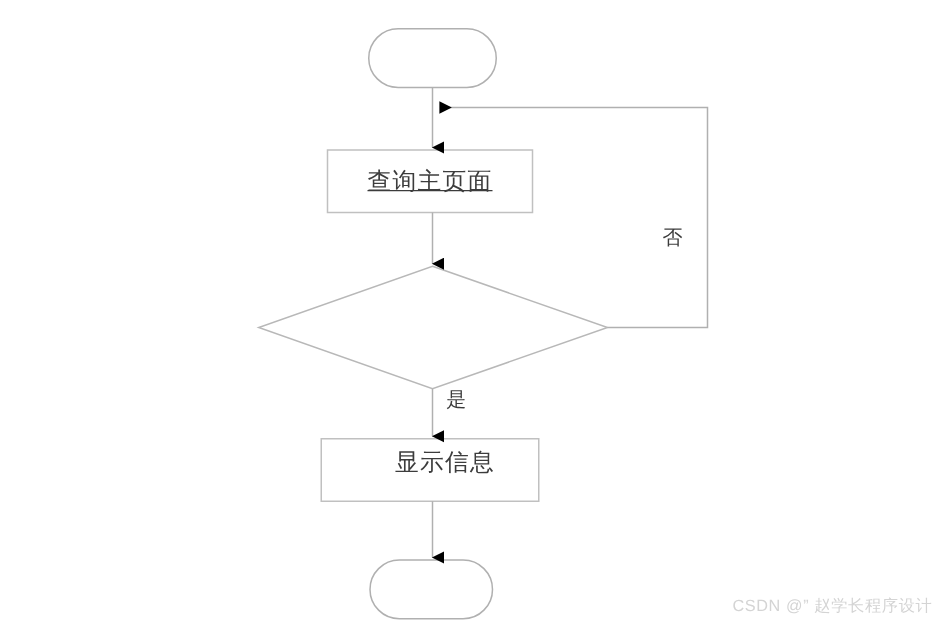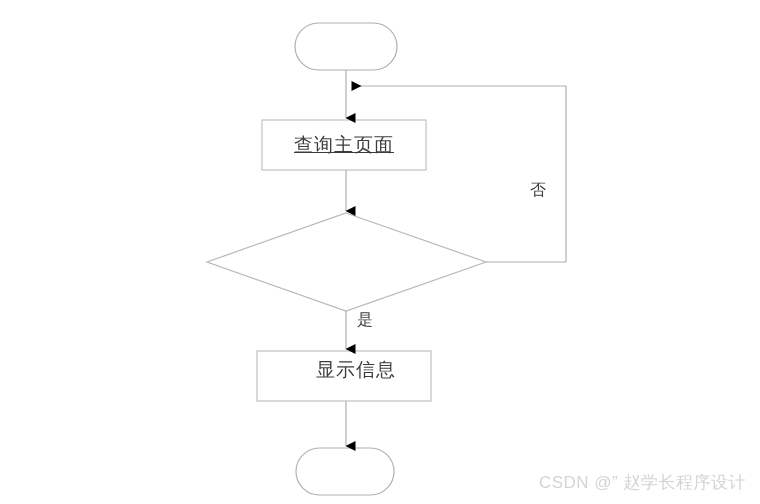--- a/index.html
+++ b/index.html
@@ -39,21 +39,21 @@
     position: absolute;
     color: #3c3c3c;
     font-size: 16px;
     white-space: nowrap;
   }
   .watermark {
     position: absolute;
     right: 14px;
     bottom: 10px;
     color: #d4d4d4;
-    font-size: 17px;
+    font-size: 13px;
     letter-spacing: 0.5px;
     white-space: nowrap;
   }
 </style>
 </head>
 <body>
 
 <div id="canvas">
 
   <svg id="flow-svg" viewBox="0 0 760 504" xmlns="http://www.w3.org/2000/svg">

